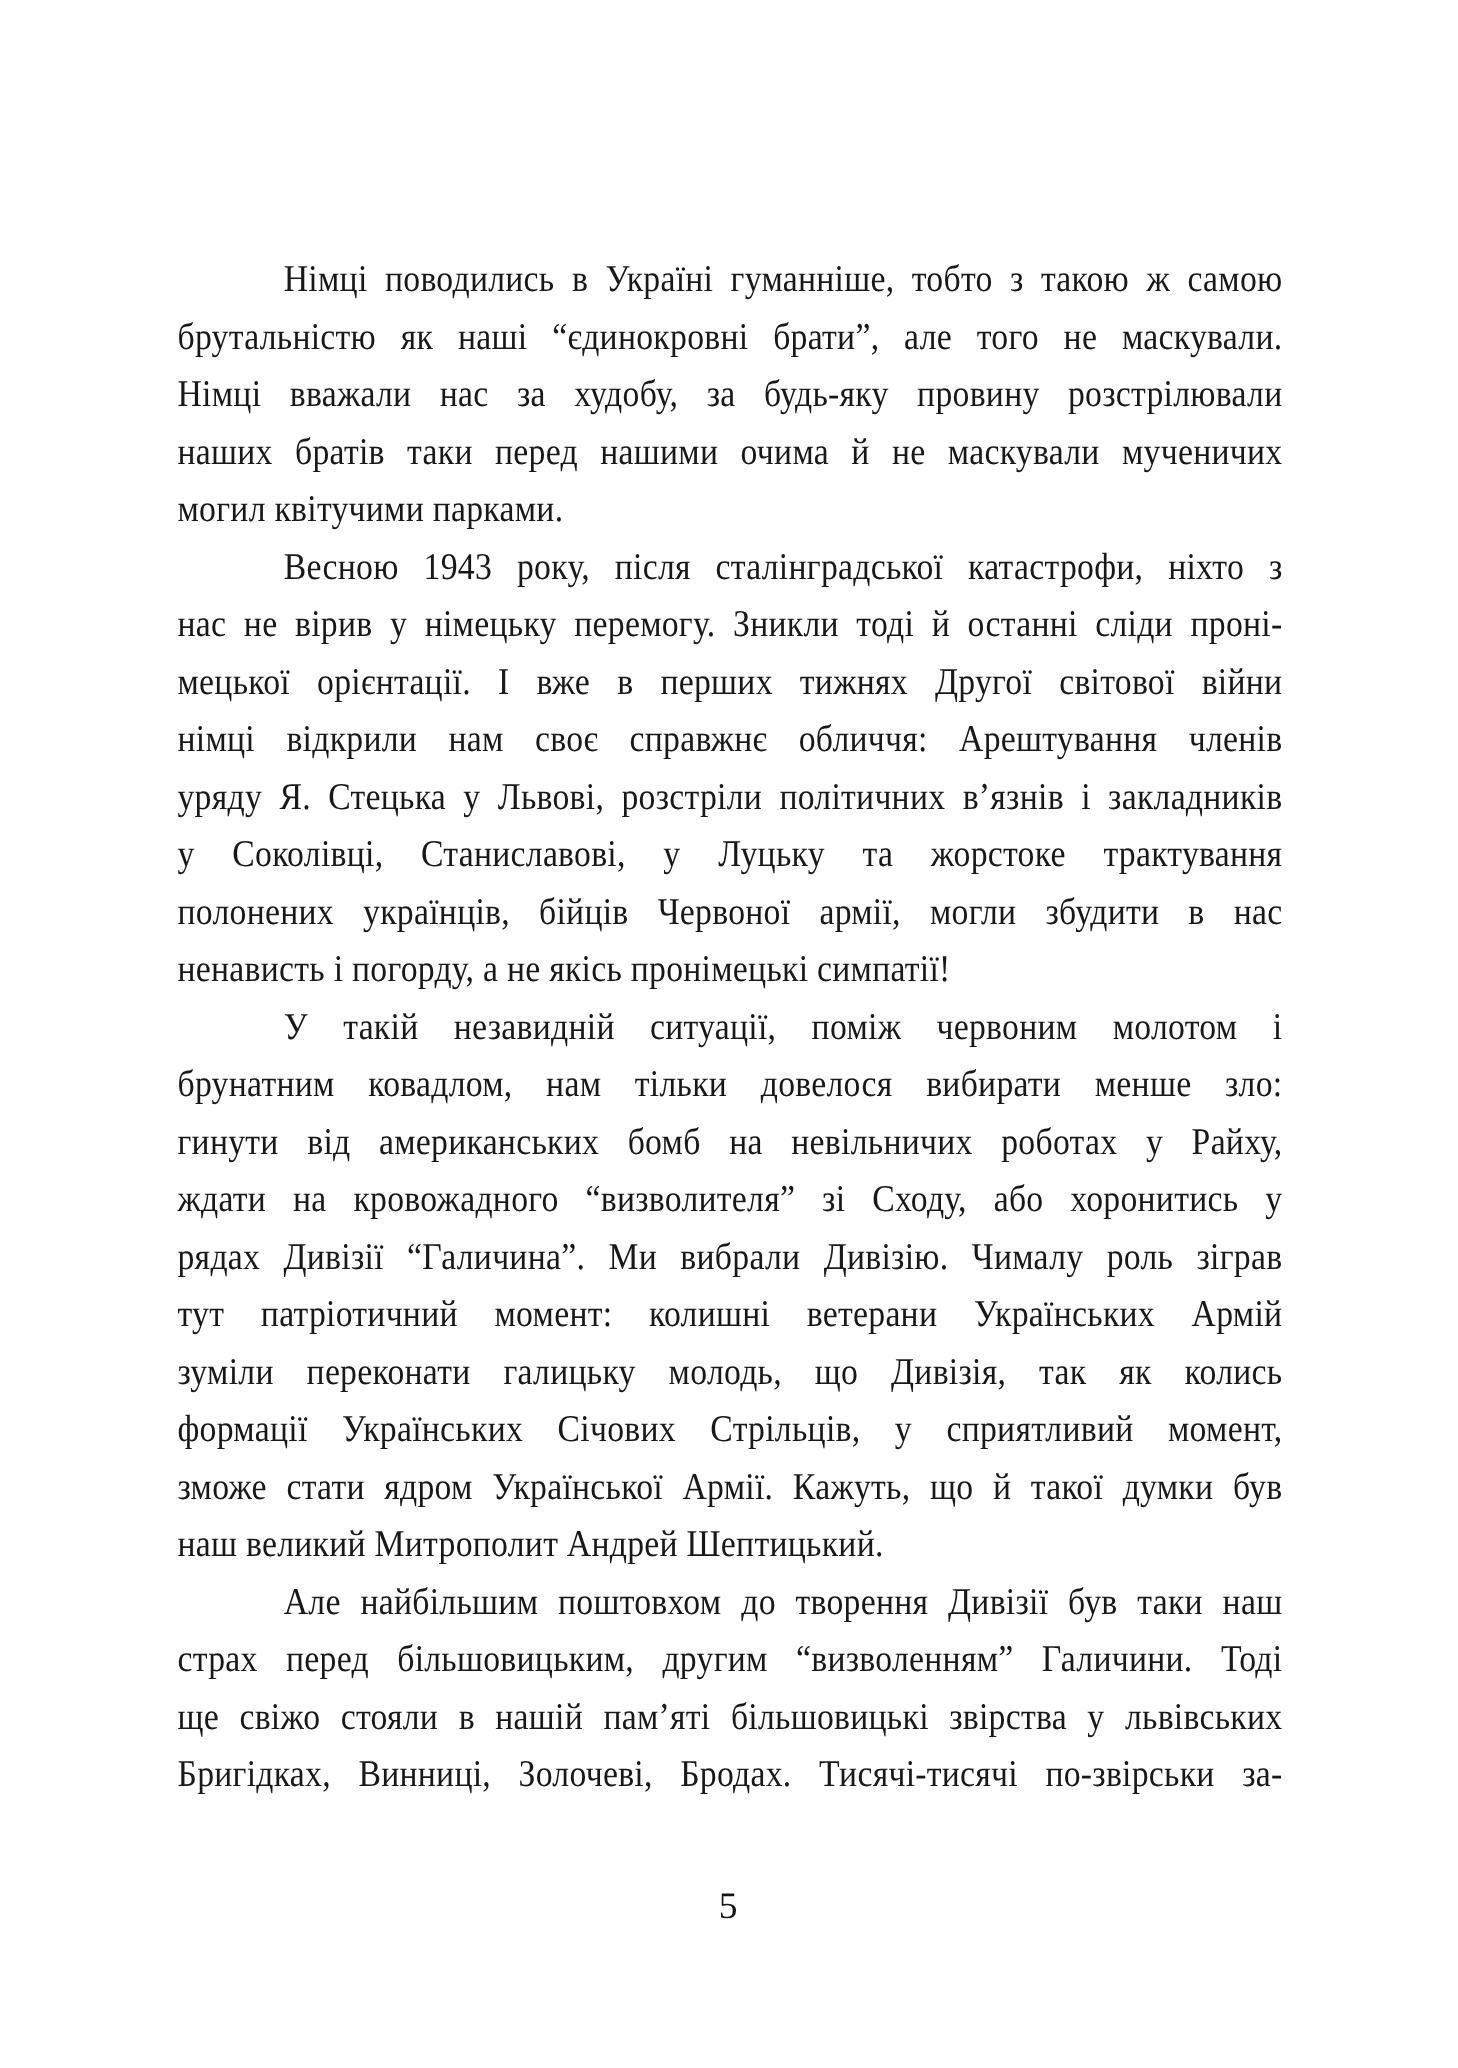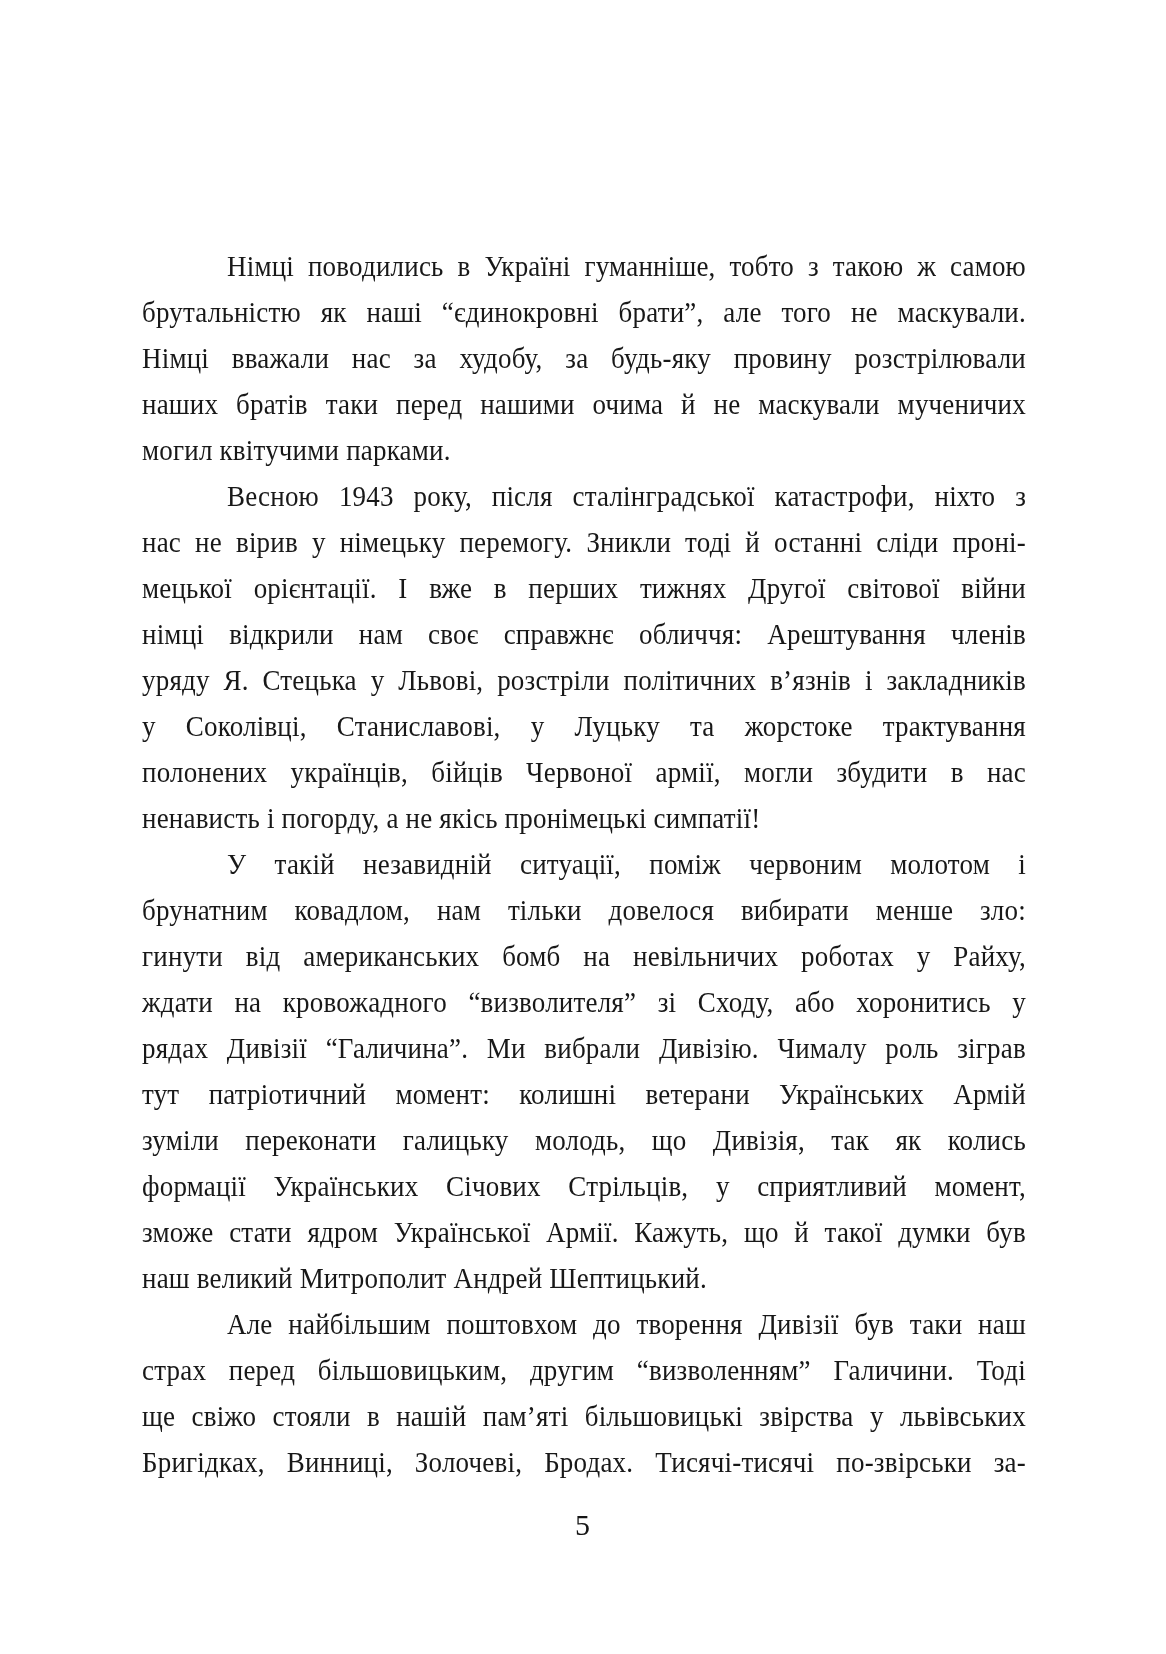--- a/index.html
+++ b/index.html
@@ -18,21 +18,20 @@
   .page {
     position: absolute;
     inset: 0;
     background: #ffffff;
   }
   .text-block {
     position: absolute;
     left: 142px;
     top: 200px;
     width: 884px;
-    margin-top: 43px;
   }
   .paragraph {
     margin: 0;
     padding: 0;
   }
   .line {
     height: 46px;
     line-height: 46px;
     font-size: 27px;
     letter-spacing: 0.2px;

